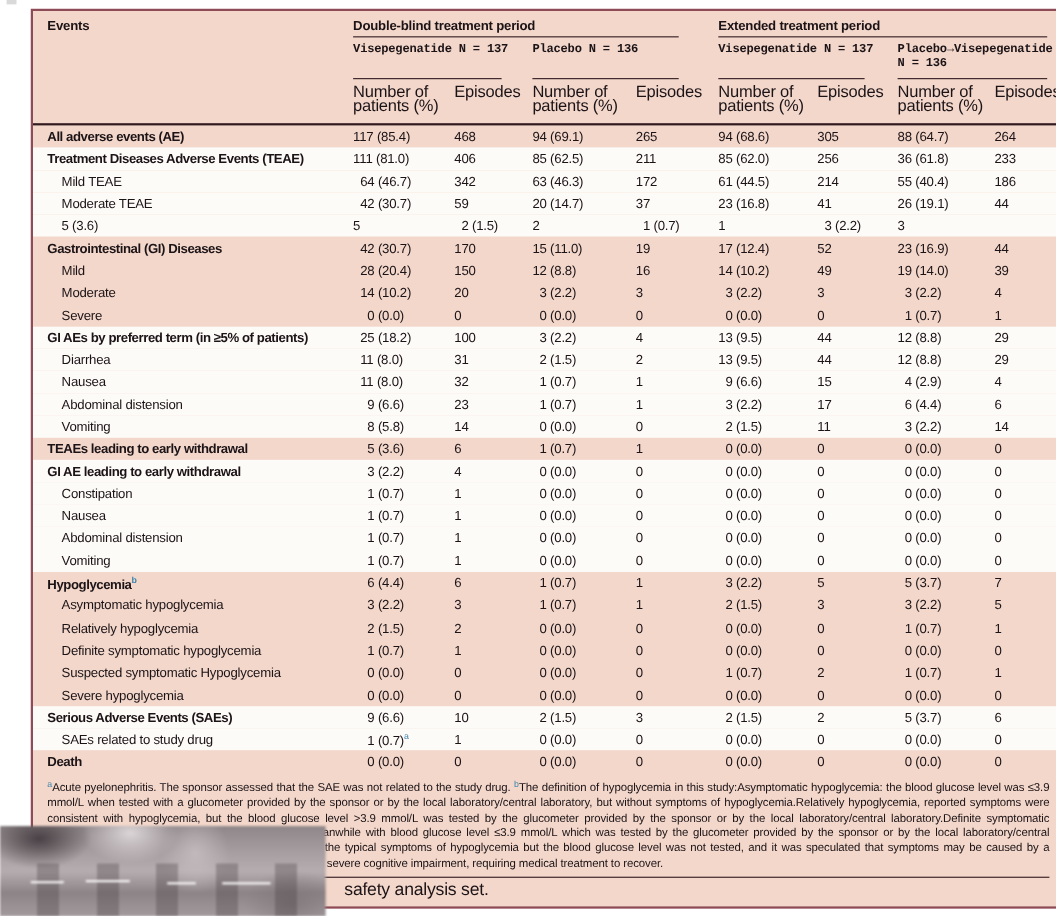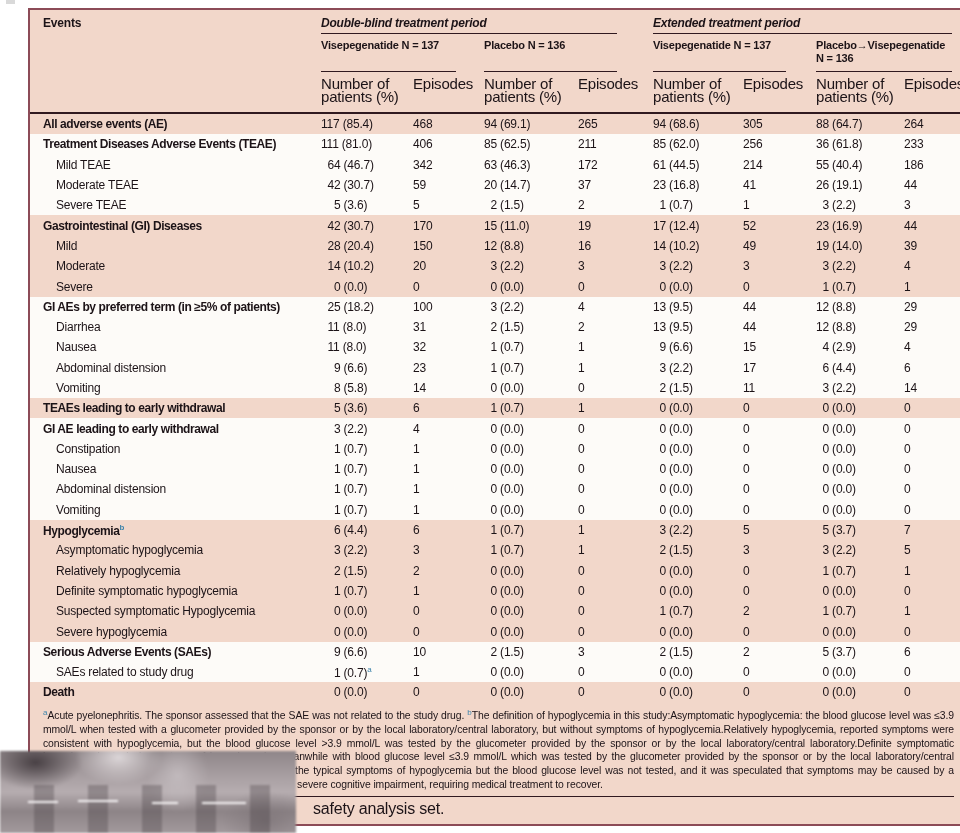--- a/index.html
+++ b/index.html
@@ -14,27 +14,27 @@
   }
   .speck{position:absolute; left:6px; top:0; width:9px; height:4px; background:#d9d9d9;}
   .card{
     position:absolute; left:28px; top:8px; width:936px; height:818px;
     background:var(--card-bg); border:2px solid var(--border);
   }
   
   .hgrid{display:grid; grid-template-columns:278px 92px 71px 94px 75px 90px 73px 88px 1fr;}
   .theader{padding:0 8px 0 13px; border-bottom:2px solid var(--rule);}
   .hrowA{height:24px; padding-top:6px;}
-  .hrowB{height:38px;}
+  .hrowB{height:38px;font-family:Liberation Mono, monospace;}
   .hrowC{height:40px; padding-top:5px;}
   .events-h{grid-column:1; font-weight:bold; font-size:12px; white-space:nowrap;}
   .grp1{grid-column:2 / span 4; margin-right:36px;}
   .grp2{grid-column:6 / span 4; margin-right:2px;}
   .grp{font-weight:bold; font-size:12px; white-space:nowrap;
-       border-bottom:1.5px solid var(--rule); padding-bottom:3px;font-style:italic;}
+       border-bottom:1.5px solid var(--rule); padding-bottom:3px;}
   .sub{font-weight:bold; font-size:11px; line-height:13px; padding-top:5px;
        border-bottom:1.5px solid var(--rule);}
   .sub1{grid-column:2 / span 2; margin-right:28px; white-space:nowrap;}
   .sub2{grid-column:4 / span 2; margin-right:36px; white-space:nowrap;}
   .sub3{grid-column:6 / span 2; margin-right:30px; white-space:nowrap;}
   .sub4{grid-column:8 / span 2; margin-right:2px;}
   .mh{font-size:15px; line-height:13px; padding-right:6px;}
   .mh.p1{grid-column:2;} .mh.e1{grid-column:3;} .mh.p2{grid-column:4;} .mh.e2{grid-column:5;}
   .mh.p3{grid-column:6;} .mh.e3{grid-column:7;} .mh.p4{grid-column:8;} .mh.e4{grid-column:9;}
   
@@ -146,21 +146,20 @@
         <div class="val"> 42 (30.7)</div>
         <div class="val">59</div>
         <div class="val">20 (14.7)</div>
         <div class="val">37</div>
         <div class="val">23 (16.8)</div>
         <div class="val">41</div>
         <div class="val">26 (19.1)</div>
         <div class="val">44</div>
       </div>
       <div class="trow band-white indent">
-        <div class="label">Severe TEAE</div>
         <div class="val">  5 (3.6)</div>
         <div class="val">5</div>
         <div class="val"> 2 (1.5)</div>
         <div class="val">2</div>
         <div class="val"> 1 (0.7)</div>
         <div class="val">1</div>
         <div class="val"> 3 (2.2)</div>
         <div class="val">3</div>
       </div>
       <div class="trow band-pink bold">

